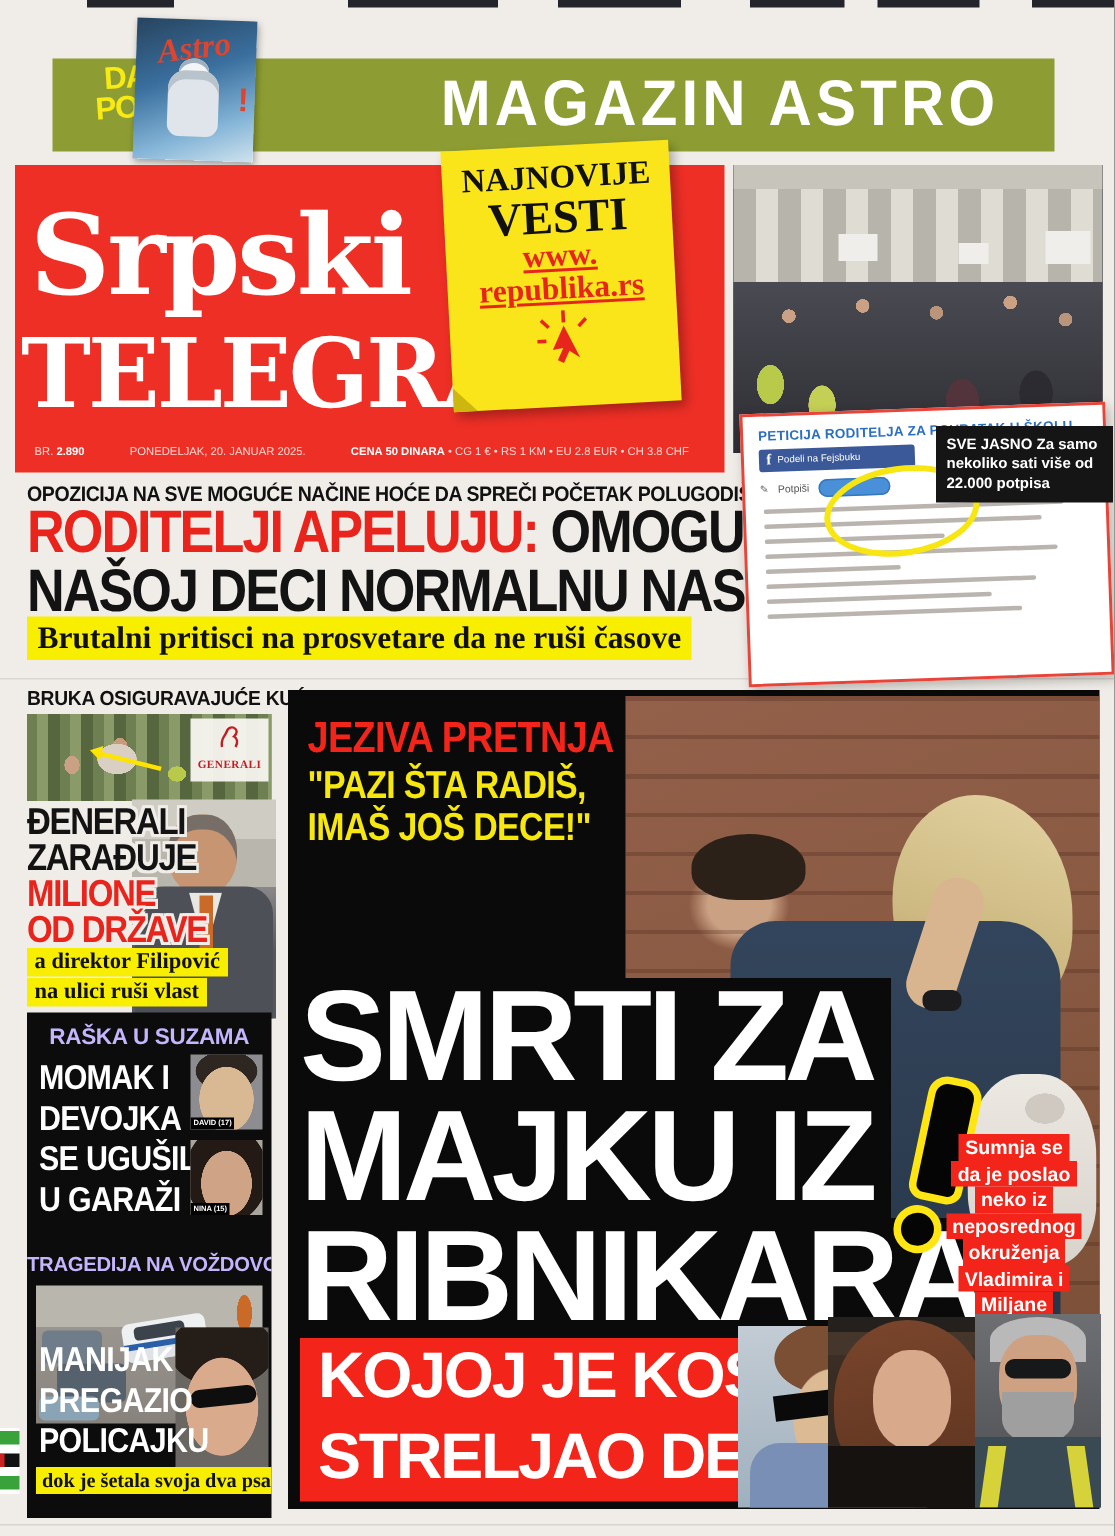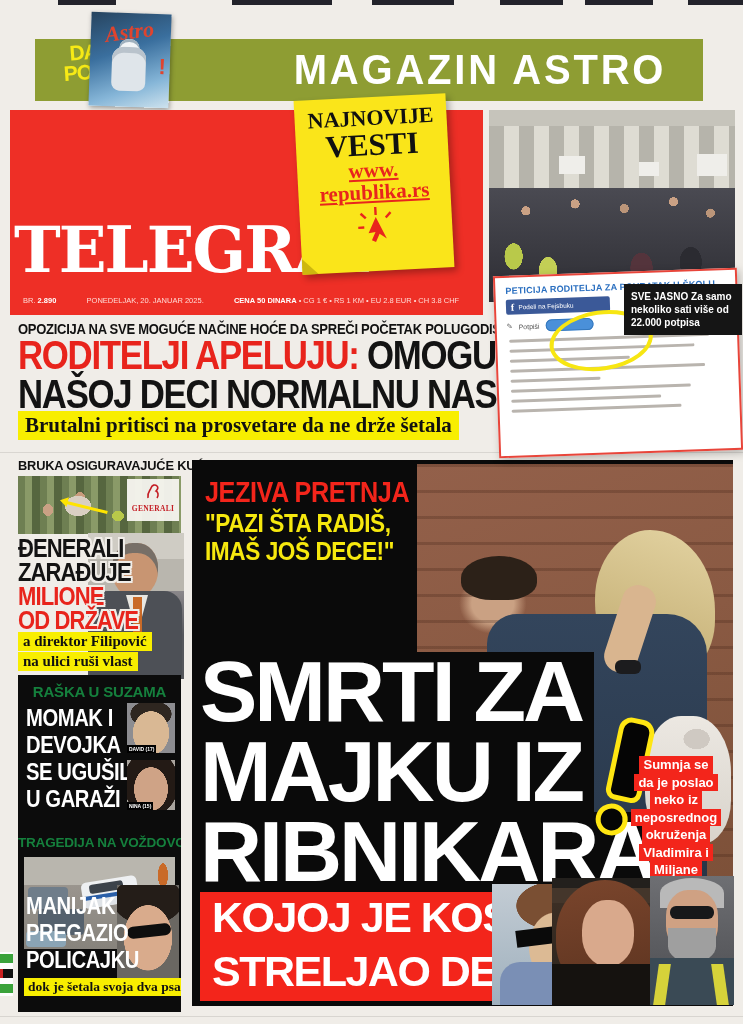--- a/index.html
+++ b/index.html
@@ -139,21 +139,21 @@
   .sm-tie{position:absolute;left:45px;top:64px;width:9px;height:42px;background:#c96a28;}
   .hw{position:absolute;left:18px;font-weight:bold;font-size:25px;letter-spacing:-1px;
       transform:scaleX(.88);transform-origin:left;white-space:nowrap;
       text-shadow:-2px 0 0 #f0ede8,2px 0 0 #f0ede8,0 -2px 0 #f0ede8,0 2px 0 #f0ede8,
                   -2px -2px 0 #f0ede8,2px 2px 0 #f0ede8,-2px 2px 0 #f0ede8,2px -2px 0 #f0ede8;}
   .hw.blk{color:#131313;} .hw.red{color:#e8241c;}
   .gen-sub{position:absolute;left:18px;background:#f8ee00;color:#111;font-family:"Liberation Serif",serif;
       font-weight:bold;font-size:15px;padding:1px 5px;white-space:nowrap;}
 
   .blackcard{left:18px;top:675px;width:163px;height:337px;background:#0c0c0c;overflow:hidden;}
-  .bc-kicker{position:absolute;width:100%;text-align:center;color:#15803d;font-weight:bold;
+  .bc-kicker{position:absolute;width:100%;text-align:center;color:#c4b5fd;font-weight:bold;
       letter-spacing:-.2px;white-space:nowrap;}
   .bc-word{position:absolute;left:8px;color:#fff;font-weight:bold;font-size:23px;letter-spacing:-.5px;
       transform:scaleX(.88);transform-origin:left;white-space:nowrap;}
   .portrait{position:absolute;width:48px;height:50px;overflow:hidden;}
   .port-label{position:absolute;left:0;bottom:0;background:#000;color:#fff;font-size:5px;
       font-weight:bold;padding:1px 2px;}
   .p-boy{background:radial-gradient(30px 36px at 50% 60%,#d9b894 60%,transparent 61%),
          radial-gradient(34px 22px at 50% 22%,#2e2620 60%,transparent 61%),#8d8d91;}
   .p-girl{background:radial-gradient(28px 36px at 50% 58%,#cfa386 60%,transparent 61%),
          radial-gradient(44px 52px at 50% 46%,#231a15 62%,transparent 63%),#a9a49e;}
@@ -258,20 +258,21 @@
     <div class="abs astro-cover">
       <span class="astro-script">Astro</span>
       <span class="astro-helmet"></span>
       <span class="astronaut"></span>
       <span class="astro-bang">!</span>
     </div>
     <div class="abs magazin">MAGAZIN ASTRO</div>
   </div>
 
   <div class="abs masthead">
+    <div class="abs mh1">Srpski</div>
     <div class="abs mh2">TELEGRAF</div>
     <div class="abs infoline">
       <span>BR.</span>
       <b>2.890</b>
       <span class="gap"></span>
       <span>PONEDELJAK, 20. JANUAR 2025.</span>
       <span class="gap"></span>
       <b>CENA 50 DINARA</b>
       <span>• CG 1 € • RS 1 KM • EU 2.8 EUR • CH 3.8 CHF</span>
     </div>
@@ -323,21 +324,21 @@
     <div class="ph" style="width:150px"></div>
     <div class="ph" style="width:170px"></div>
   </div>
   <div class="abs svejasno">SVE JASNO Za samo nekoliko sati više od 22.000 potpisa</div>
 
   <div class="abs lead-kicker">OPOZICIJA NA SVE MOGUĆE NAČINE HOĆE DA SPREČI POČETAK POLUGODIŠTA</div>
   <div class="abs lead-l1">
     <span class="red">RODITELJI APELUJU:</span><span class="blk"> OMOGUĆITE</span>
   </div>
   <div class="abs lead-l2">NAŠOJ DECI NORMALNU NASTAVU</div>
-  <div class="abs lead-sub">Brutalni pritisci na prosvetare da ne drže šetala</div>
+  <div class="abs lead-sub">Brutalni pritisci na prosvetare da ne ruši časove</div>
   <div class="abs rule"></div>
 
   <div class="abs lc-kicker">BRUKA OSIGURAVAJUĆE KUĆE</div>
   <div class="abs gen-photo">
     <div class="gen-logo">
       <svg width="18" height="18" viewBox="0 0 18 18">
         <path d="M4 16 C3 10 6 9 7 6 C8 3 11 2 13 4 C15 6 13 8 12 9 C14 10 15 13 13 16" fill="none" stroke="#c41e25" stroke-width="1.6"></path>
       </svg>
       <div class="gen-word">GENERALI</div>
     </div>

